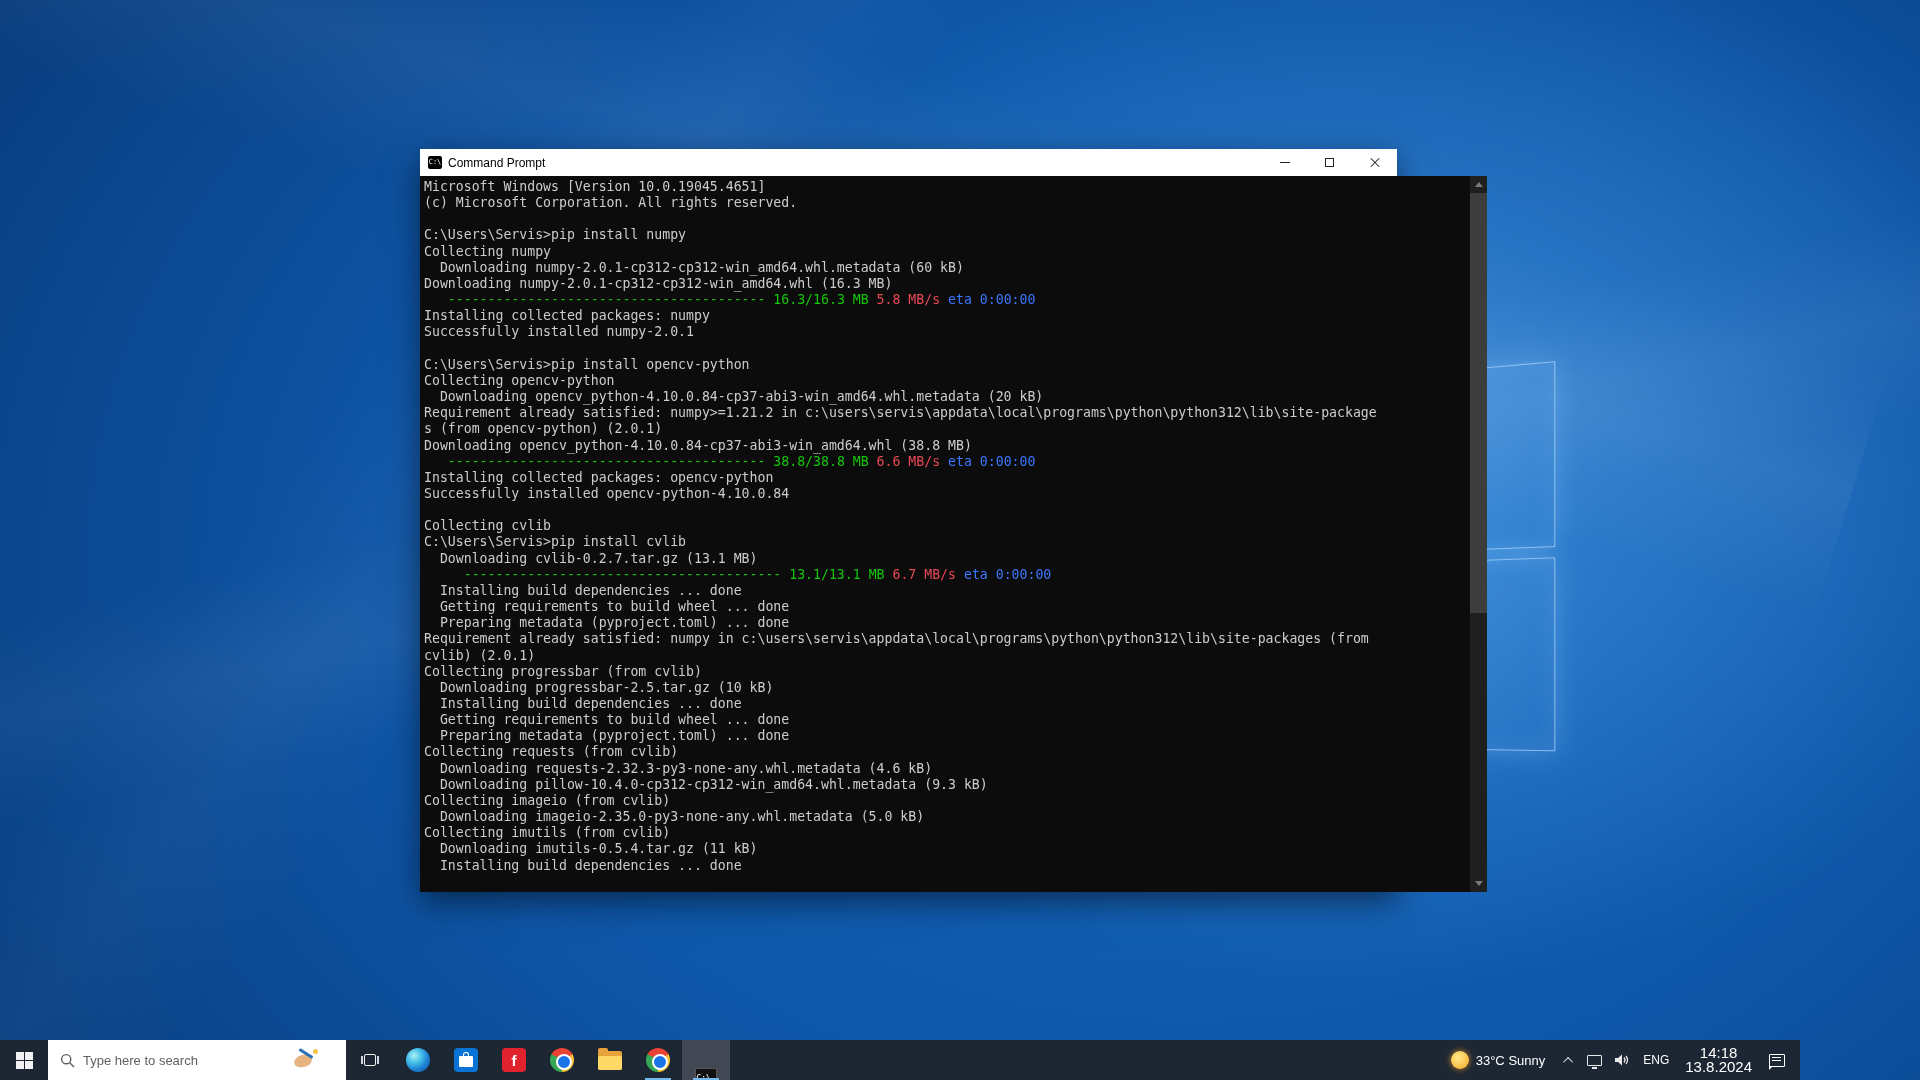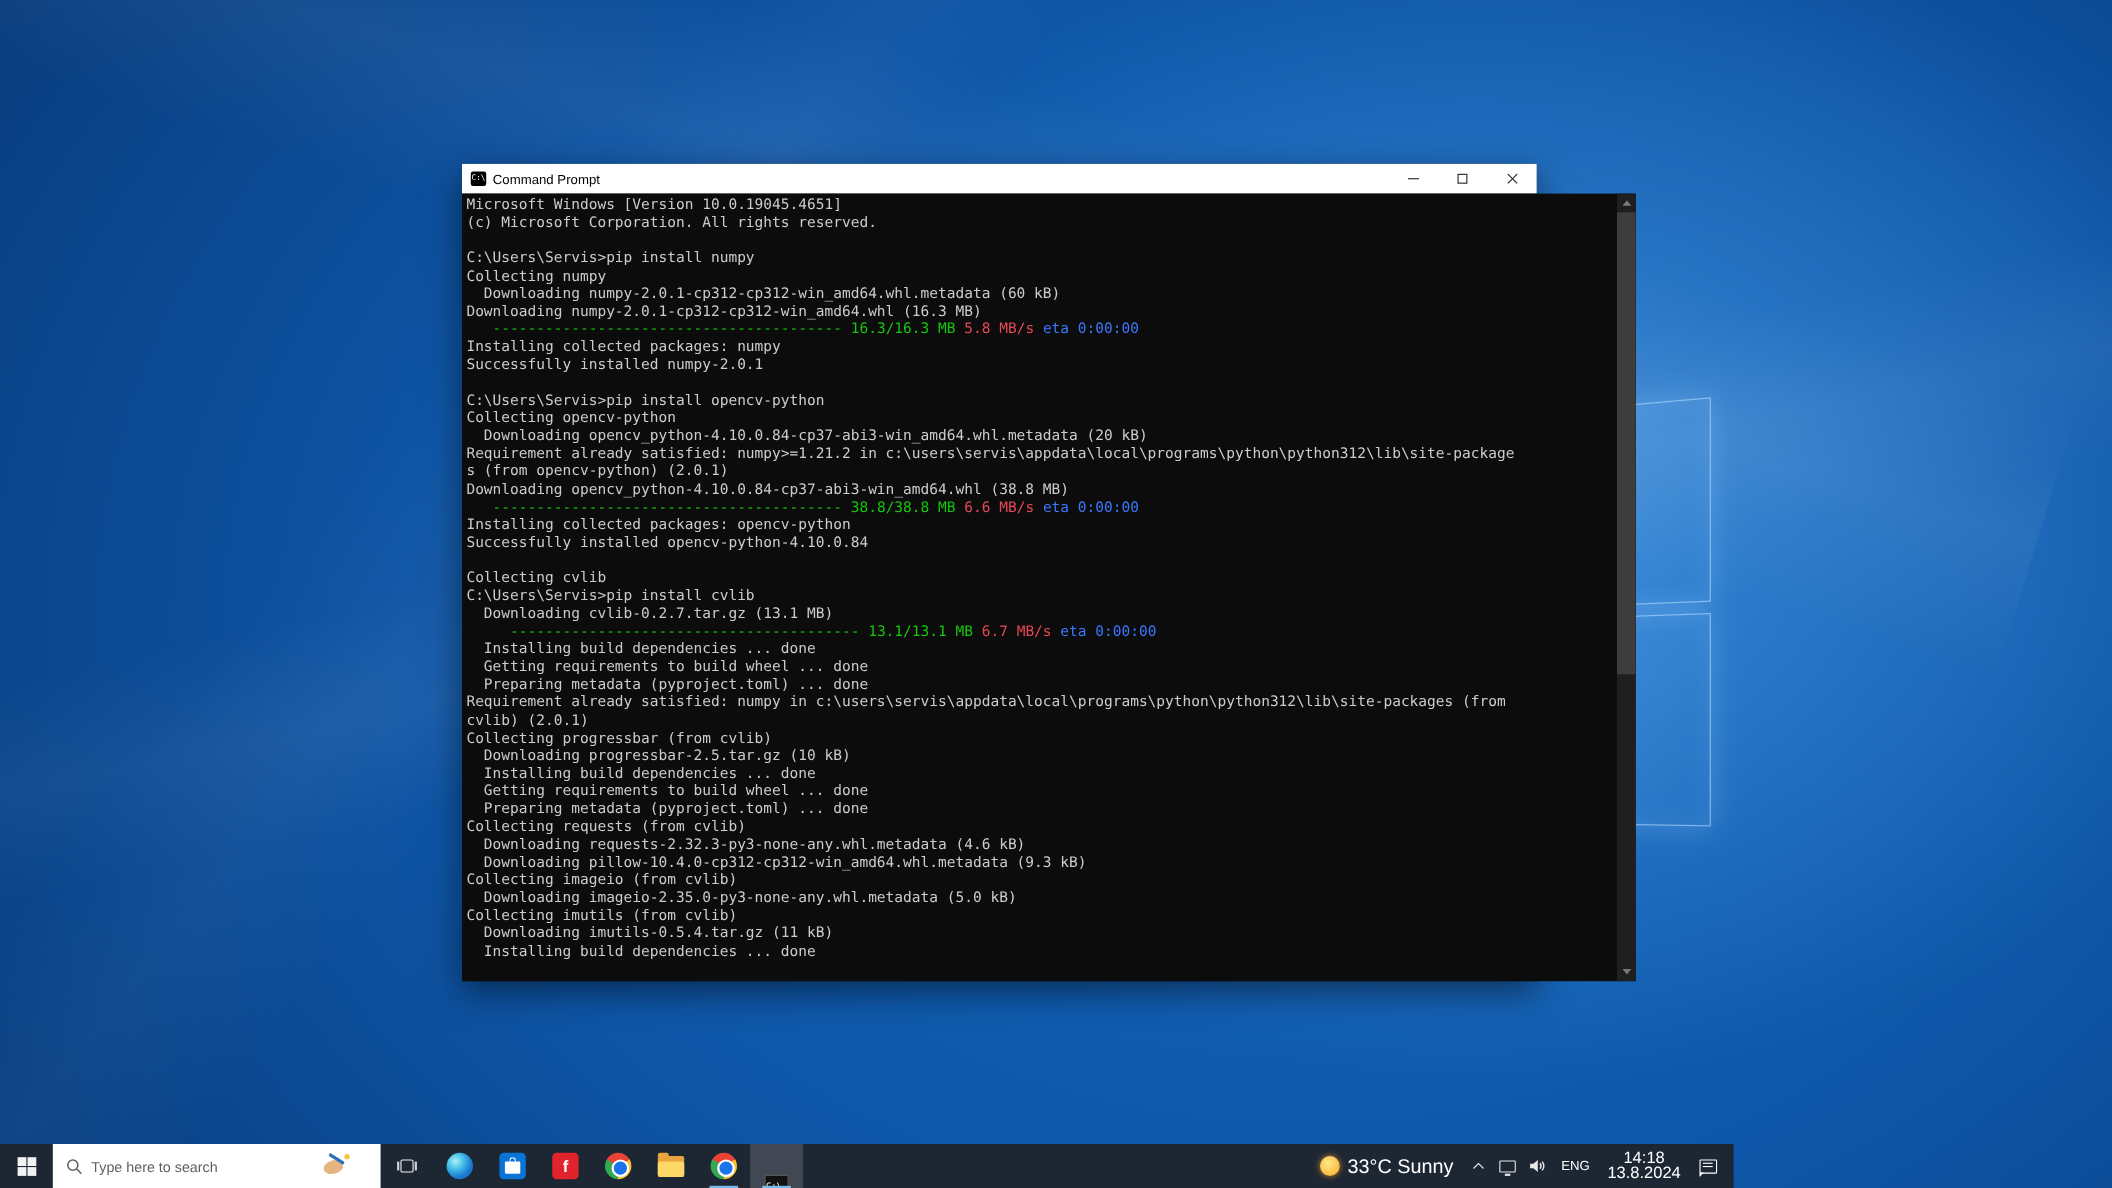--- a/index.html
+++ b/index.html
@@ -57,21 +57,21 @@
 
   .sb { position:absolute; right:0; top:0; width:17px; height:716px; background:#1f1f1f; }
   .sb-btn { position:absolute; left:0; width:17px; height:17px; background:#1f1f1f;
     display:flex; align-items:center; justify-content:center; }
   .sb-btn.up { top:0; } .sb-btn.down { bottom:0; }
   .tri-up { width:0; height:0; border-left:4px solid transparent; border-right:4px solid transparent; border-bottom:5px solid #7a7a7a; }
   .tri-down { width:0; height:0; border-left:4px solid transparent; border-right:4px solid transparent; border-top:5px solid #7a7a7a; }
   .sb-thumb { position:absolute; left:0; top:17px; width:17px; height:420px; background:#3d3d3d; }
 
   
-  .taskbar { position:absolute; left:0; bottom:0; width:1576px; height:40px; background:#1d2633;
+  .taskbar { position:absolute; left:0; bottom:0; width:1800px; height:40px; background:#1d2633;
     display:flex; align-items:stretch; z-index:5; }
   .tb-start { width:48px; display:flex; align-items:center; justify-content:center; }
   .win-grid { display:grid; grid-template-columns:8px 8px; grid-template-rows:8px 8px; gap:1px; }
   .win-grid span { background:#f2f2f2; }
 
   .searchbox { width:298px; background:#ffffff; display:flex; align-items:center; position:relative; }
   .mag { margin:0 8px 0 12px; }
   .search-text { font-size:13px; color:#5f5f5f; flex:1; }
   .search-art { position:absolute; right:26px; width:30px; height:28px; }
   .sa-hand { position:absolute; left:4px; top:9px; width:18px; height:12px; background:#e5b480;
@@ -104,21 +104,21 @@
   .i-folder .back { position:absolute; left:0; top:0; width:24px; height:19px; background:#e8a33d; border-radius:2px; }
   .i-folder .back::before { content:""; position:absolute; left:0; top:-3px; width:10px; height:4px; background:#e8a33d; border-radius:2px 2px 0 0; }
   .i-folder .front { position:absolute; left:0; top:5px; width:24px; height:14px; background:#ffd967; border-radius:2px; }
   .i-cmd { width:22px; height:22px; background:#111; border:1px solid #555; border-radius:2px;
     color:#fff; font-family:"DejaVu Sans Mono", monospace; font-size:8px; line-height:20px; text-align:center;margin-top:38px; }
 
   .tray { margin-left:auto; display:flex; align-items:center; height:40px; padding-right:6px; }
   .weather { display:flex; align-items:center; gap:7px; padding:0 12px; height:40px; }
   .sun { width:18px; height:18px; border-radius:50%;
     background:radial-gradient(circle at 40% 35%, #ffe98a, #f9a825); box-shadow:0 0 6px rgba(249,168,37,.8); }
-  .weather-text { color:#fff; font-size:18px; white-space:nowrap; }
+  .weather-text { color:#fff; font-size:13px; white-space:nowrap; }
   .chev { width:24px; height:40px; display:flex; align-items:center; justify-content:center; }
   .chev span { width:7px; height:7px; border-left:1.5px solid #e8e8e8; border-top:1.5px solid #e8e8e8; transform:rotate(45deg) translateY(2px); }
   .tray-ic { width:27px; height:40px; display:flex; align-items:center; justify-content:center; }
   .i-net { width:15px; height:11px; border:1.5px solid #e8e8e8; border-radius:1px; position:relative; }
   .i-net::after { content:""; position:absolute; left:4px; bottom:-4px; width:5px; height:2px; background:#e8e8e8; }
   .lang { color:#fff; font-size:12px; padding:0 8px; height:40px; display:flex; align-items:center; }
   .clock { color:#fff; font-size:15px; line-height:14px; text-align:center; padding:0 8px; }
   .action { width:34px; height:40px; display:flex; align-items:center; justify-content:center; }
   .i-action { width:16px; height:13px; border:1.5px solid #fff; border-radius:1px; position:relative; }
   .i-action::before { content:""; position:absolute; left:2px; top:2px; width:9px; height:1.5px; background:#fff; box-shadow:0 3px 0 #fff; }

